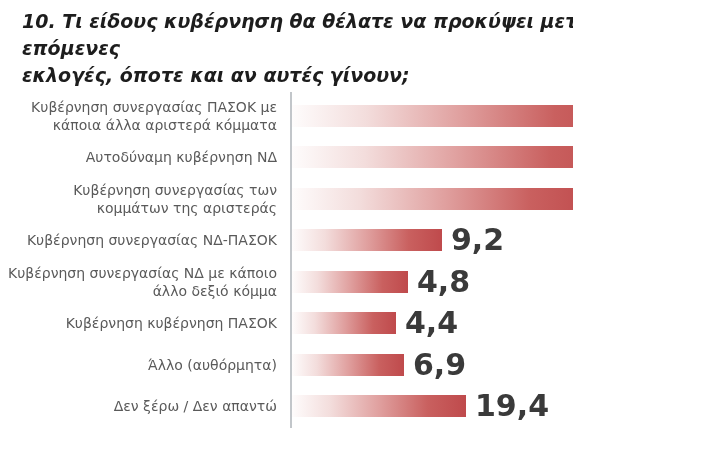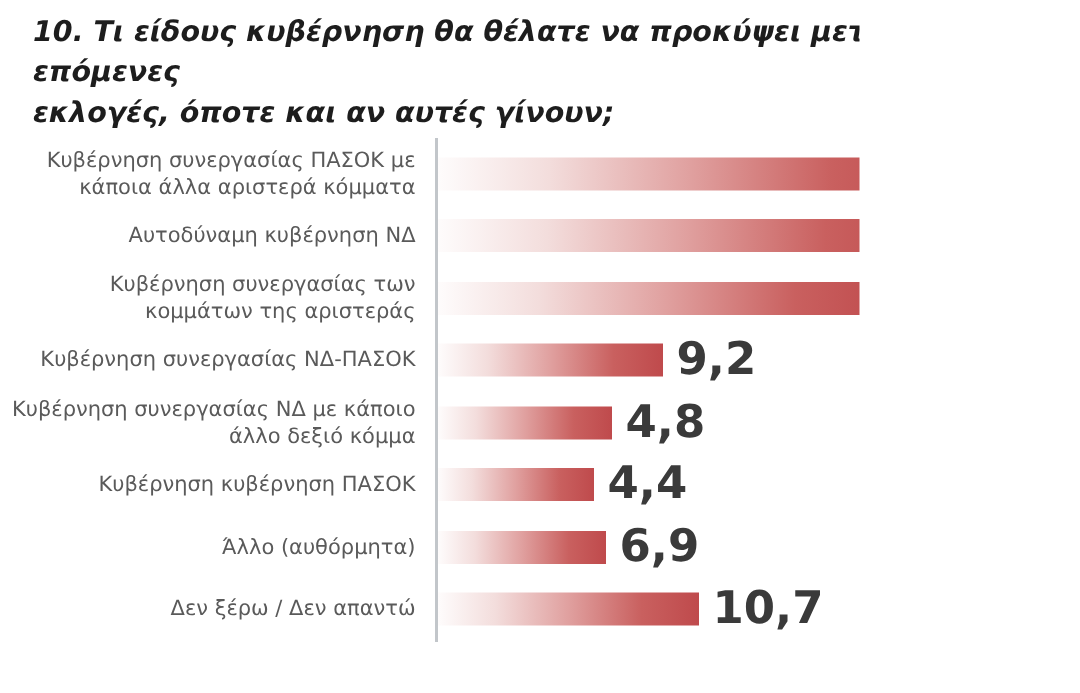--- a/index.html
+++ b/index.html
@@ -161,19 +161,19 @@
     <div class="bar-zone">
       <div class="bar" style="width: 112px;"></div>
       <div class="value-label">6,9</div>
     </div>
   </div>
 
   <div class="row">
     <div class="cat-label">Δεν ξέρω / Δεν απαντώ</div>
     <div class="bar-zone">
       <div class="bar" style="width: 174px;"></div>
-      <div class="value-label">10,7</div>
+      <div class="value-label">19,4</div>
     </div>
   </div>
 </div>
   </div>
 
 </div>
 
 </body></html>

